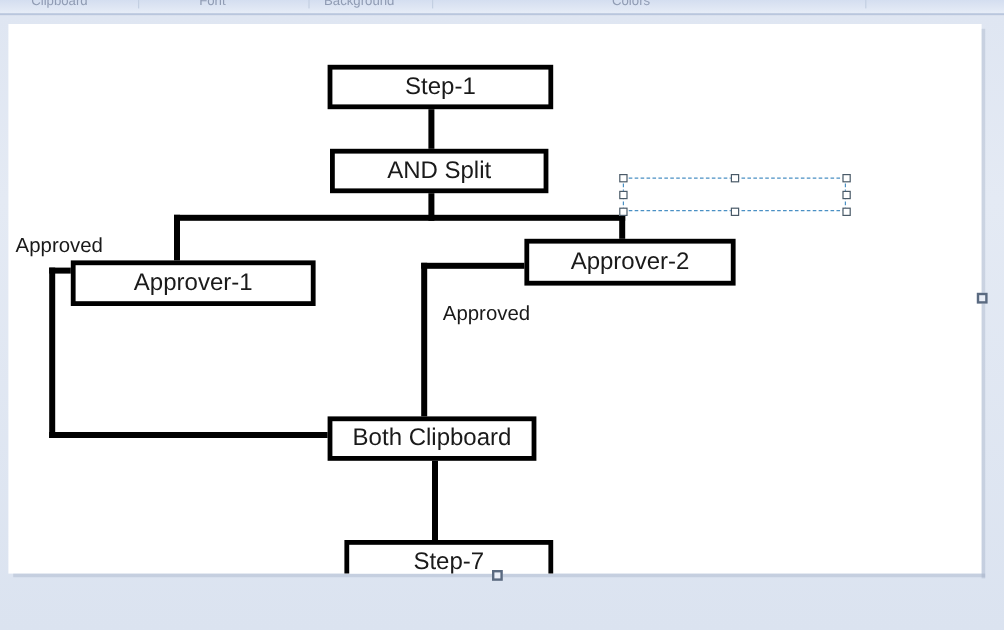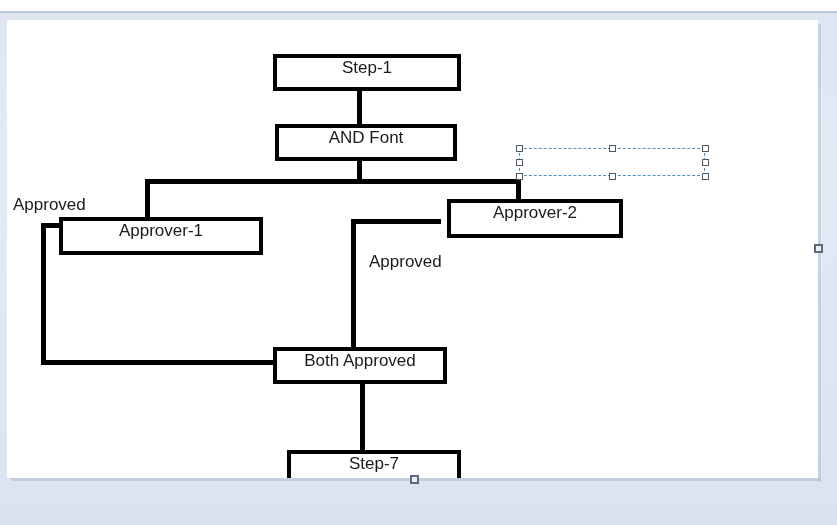--- a/index.html
+++ b/index.html
@@ -73,23 +73,24 @@
     background: rgba(140,155,180,0.28);
   }
 
   
   .node {
     position: absolute;
     box-sizing: border-box;
     background: #ffffff;
     border: 4px solid #000000;
     display: flex;
+    align-items: center;
     justify-content: center;
     color: #1a1a1a;
-    font-size: 17px;
+    font-size: 20px;
     z-index: 4;
   }
   .conn {
     position: absolute;
     background: #000000;
     z-index: 2;
   }
   .free-label {
     position: absolute;
     color: #1a1a1a;
@@ -122,50 +123,60 @@
     background: #e9eef7;
     border: 2px solid #5a6a80;
     z-index: 9;
   }
 </style>
 </head>
 <body>
 
 <div id="screen">
 
+  <div id="ribbon-strip">
+      <div class="ribbon-group-label" style="left: 26px;">Clipboard</div>
+      <div class="ribbon-group-label" style="left: 166px;">Font</div>
+      <div class="ribbon-group-label" style="left: 270px;">Background</div>
+      <div class="ribbon-group-label" style="left: 510px;">Colors</div>
+      <div class="ribbon-sep" style="left: 115px;"></div>
+      <div class="ribbon-sep" style="left: 257px;"></div>
+      <div class="ribbon-sep" style="left: 360px;"></div>
+      <div class="ribbon-sep" style="left: 721px;"></div>
+    </div>
   <div id="ribbon-bottom-edge"></div>
 
   <div id="workspace"></div>
 
   <div id="canvas">
       <div class="conn" style="left: 350px; top: 68px; width: 5px; height: 40px;"></div>
       <div class="conn" style="left: 350px; top: 138px; width: 5px; height: 26px;"></div>
       <div class="conn" style="left: 138px; top: 159px; width: 376px; height: 5px;"></div>
       <div class="conn" style="left: 138px; top: 159px; width: 5px; height: 42px;"></div>
       <div class="conn" style="left: 509px; top: 159px; width: 5px; height: 36px;"></div>
       <div class="conn" style="left: 34px; top: 203px; width: 22px; height: 5px;"></div>
       <div class="conn" style="left: 34px; top: 203px; width: 5px; height: 142px;"></div>
       <div class="conn" style="left: 34px; top: 340px; width: 236px; height: 5px;"></div>
       <div class="conn" style="left: 344px; top: 199px; width: 90px; height: 5px;"></div>
       <div class="conn" style="left: 344px; top: 199px; width: 5px; height: 134px;"></div>
       <div class="conn" style="left: 353px; top: 362px; width: 5px; height: 70px;"></div>
       <div class="node" style="left: 266px; top: 34px; width: 188px; height: 37px;">
         <span>Step-1</span>
       </div>
       <div class="node" style="left: 268px; top: 104px; width: 182px; height: 37px;">
-        <span>AND Font</span>
+        <span>AND Split</span>
       </div>
       <div class="node" style="left: 52px; top: 197px; width: 204px; height: 38px;">
         <span>Approver-1</span>
       </div>
-      <div class="node" style="left: 440px; top: 179px; width: 176px; height: 39px;">
+      <div class="node" style="left: 430px; top: 179px; width: 176px; height: 39px;">
         <span>Approver-2</span>
       </div>
       <div class="node" style="left: 266px; top: 327px; width: 174px; height: 37px;">
-        <span>Both Approved</span>
+        <span>Both Clipboard</span>
       </div>
       <div class="node" style="left: 280px; top: 430px; width: 174px; height: 36px;">
         <span>Step-7</span>
       </div>
       <div class="free-label" style="left: 6px; top: 173px; width: 120px;">Approved</div>
       <div class="free-label" style="left: 362px; top: 230px; width: 58px;">Approved</div>
       <div id="selection-box" style="left: 512px; top: 128px; width: 186px; height: 28px; border-color: rgb(74, 144, 196);"></div>
       <div class="handle" style="left: 509px; top: 125px; background: rgb(255, 255, 255); border-color: rgb(74, 90, 104);"></div>
       <div class="handle" style="left: 602px; top: 125px; background: rgb(255, 255, 255); border-color: rgb(74, 90, 104);"></div>
       <div class="handle" style="left: 695px; top: 125px; background: rgb(255, 255, 255); border-color: rgb(74, 90, 104);"></div>

